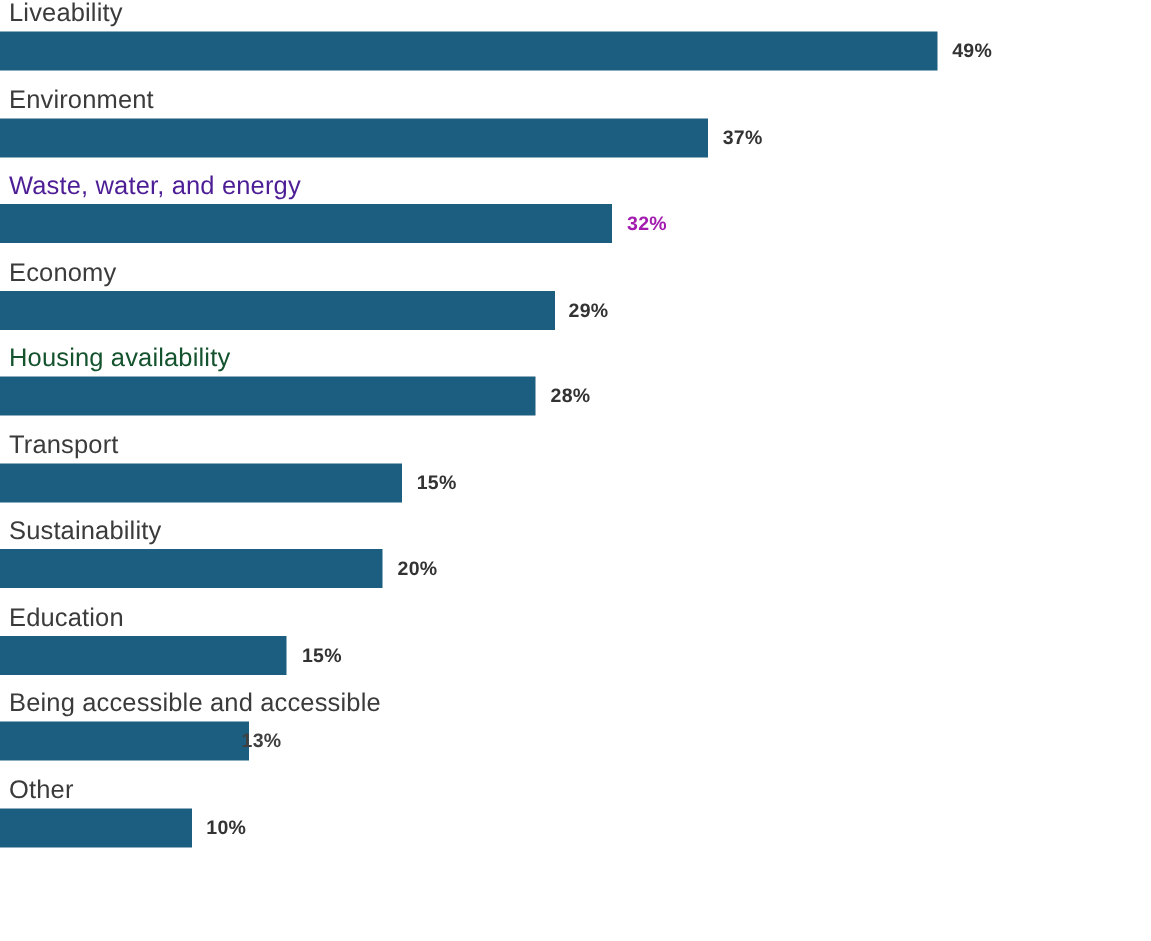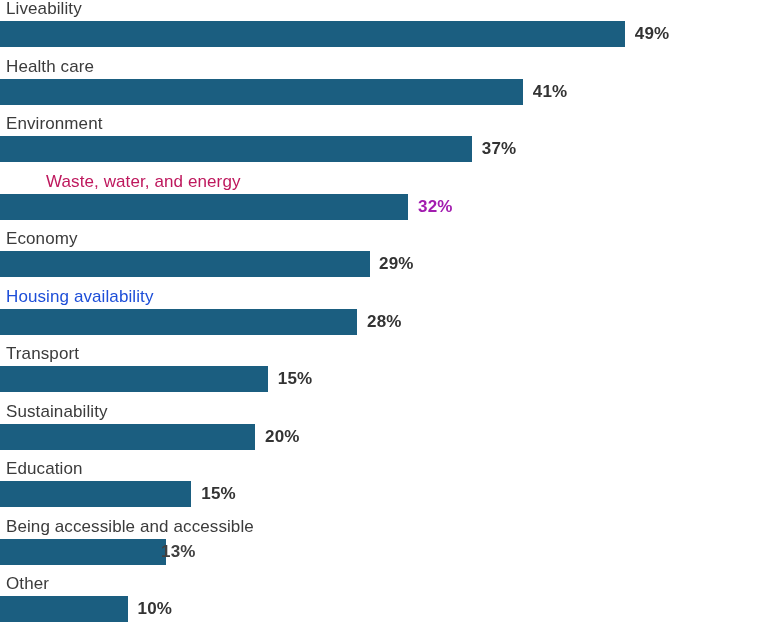--- a/index.html
+++ b/index.html
@@ -47,68 +47,61 @@
     left: 0;
     top: 0;
     height: 26px;
     background: #1b5e80;
   }
   .val-label {
     position: absolute;
     top: 0;
     height: 26px;
     line-height: 26px;
-    font-size: 17px;
+    font-size: 13px;
     font-weight: bold;
     color: #333333;
     white-space: nowrap;
     letter-spacing: 0.2px;
   }
 </style>
 </head>
 <body>
 
 <div id="chart-root" style="background: rgb(255, 255, 255);">
     <div class="bar-group">
       <div class="cat-label" style="color: rgb(59, 59, 59);">Liveability</div>
       <div class="bar-row">
         <div class="bar" style="width: 624.75px; background: rgb(27, 94, 128);"></div>
         <div class="val-label" style="left: 634.75px; color: rgb(51, 51, 51);">49%</div>
       </div>
     </div>
     <div class="bar-group">
-      <div class="cat-label" style="color: rgb(59, 59, 59);">Health care</div>
-      <div class="bar-row">
-        <div class="bar" style="width: 522.75px; background: rgb(27, 94, 128);"></div>
-        <div class="val-label" style="left: 532.75px; color: rgb(51, 51, 51);">41%</div>
-      </div>
-    </div>
-    <div class="bar-group">
       <div class="cat-label" style="color: rgb(59, 59, 59);">Environment</div>
       <div class="bar-row">
         <div class="bar" style="width: 471.75px; background: rgb(27, 94, 128);"></div>
         <div class="val-label" style="left: 481.75px; color: rgb(51, 51, 51);">37%</div>
       </div>
     </div>
     <div class="bar-group">
-      <div class="cat-label" style="color: #be185d; margin-left: 40px;">Waste, water, and energy</div>
+      <div class="cat-label" style="color: #4c1d95;">Waste, water, and energy</div>
       <div class="bar-row">
         <div class="bar" style="width: 408px; background: rgb(27, 94, 128);"></div>
         <div class="val-label" style="left: 418px; color: #a21caf;">32%</div>
       </div>
     </div>
     <div class="bar-group">
       <div class="cat-label" style="color: rgb(59, 59, 59);">Economy</div>
       <div class="bar-row">
         <div class="bar" style="width: 369.75px; background: rgb(27, 94, 128);"></div>
         <div class="val-label" style="left: 379px; color: rgb(51, 51, 51);">29%</div>
       </div>
     </div>
     <div class="bar-group">
-      <div class="cat-label" style="color: #1d4ed8; text-align: center;">Housing availability</div>
+      <div class="cat-label" style="color: #14532d; text-align: center;">Housing availability</div>
       <div class="bar-row">
         <div class="bar" style="width: 357px; background: rgb(27, 94, 128);"></div>
         <div class="val-label" style="left: 367px; color: rgb(51, 51, 51);">28%</div>
       </div>
     </div>
     <div class="bar-group">
       <div class="cat-label" style="color: rgb(59, 59, 59);">Transport</div>
       <div class="bar-row">
         <div class="bar" style="width: 267.75px; background: rgb(27, 94, 128);"></div>
         <div class="val-label" style="left: 277.75px; color: rgb(51, 51, 51);">15%</div>

